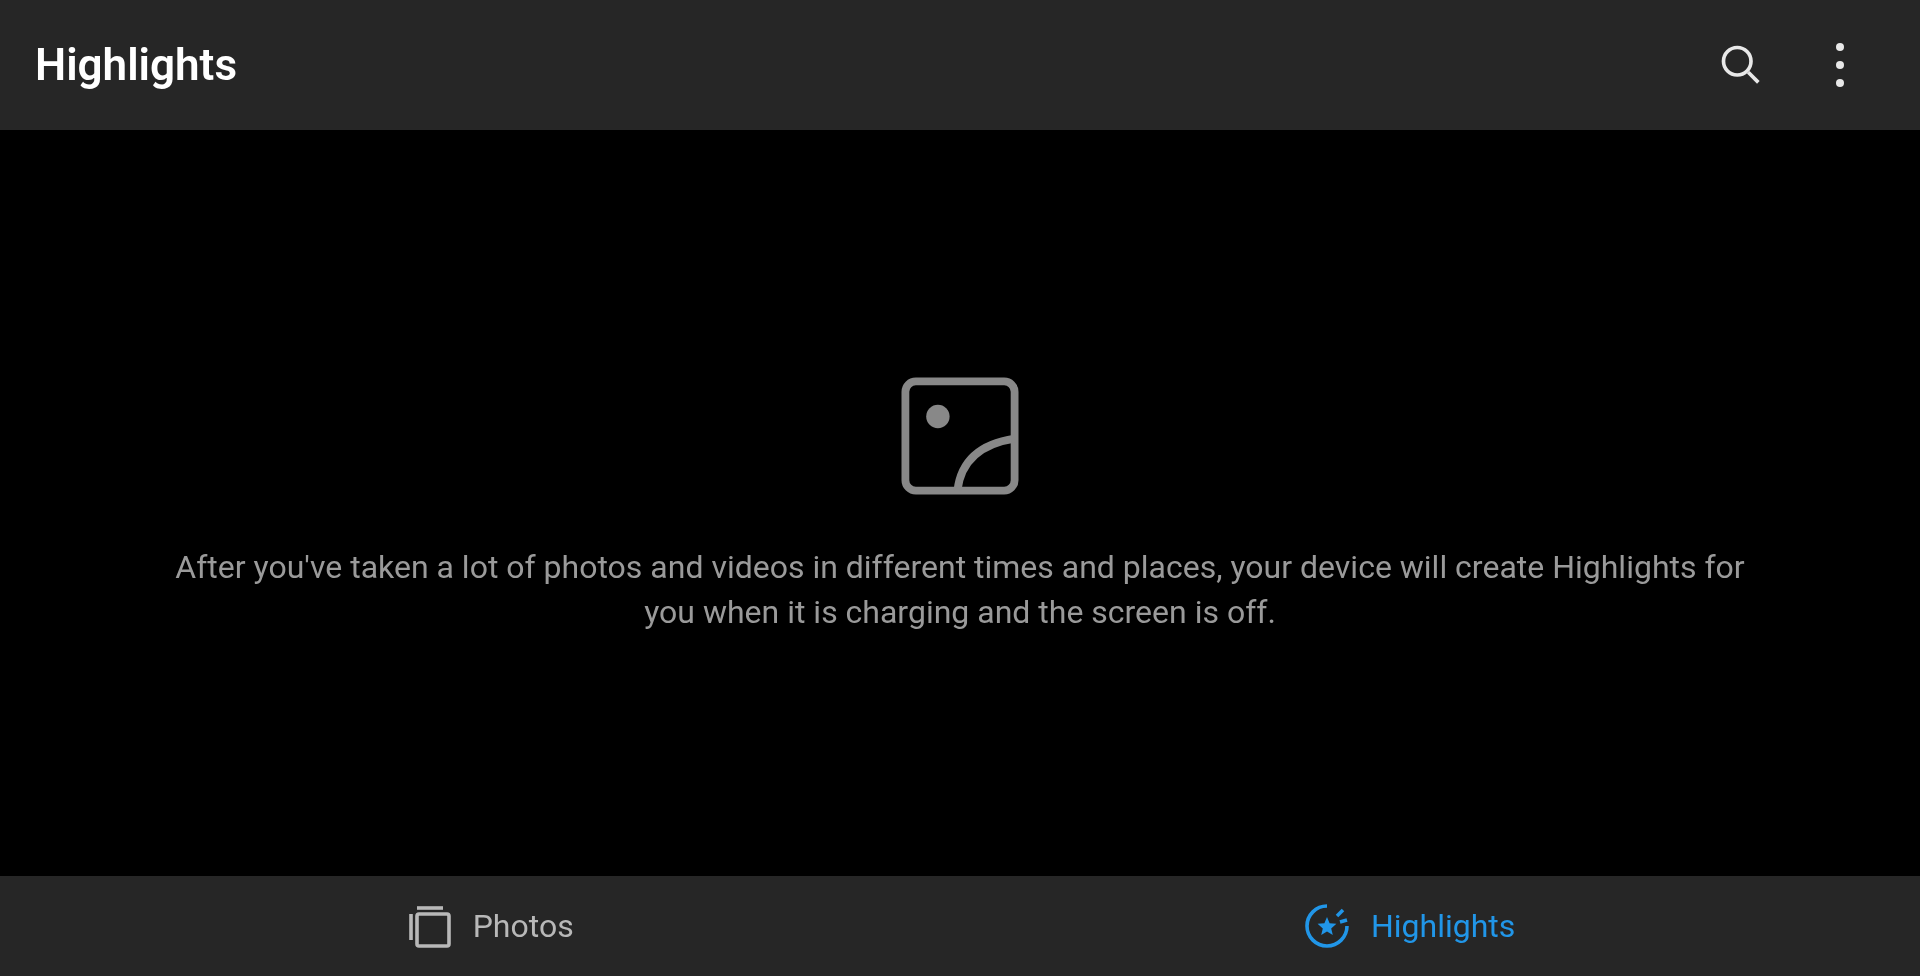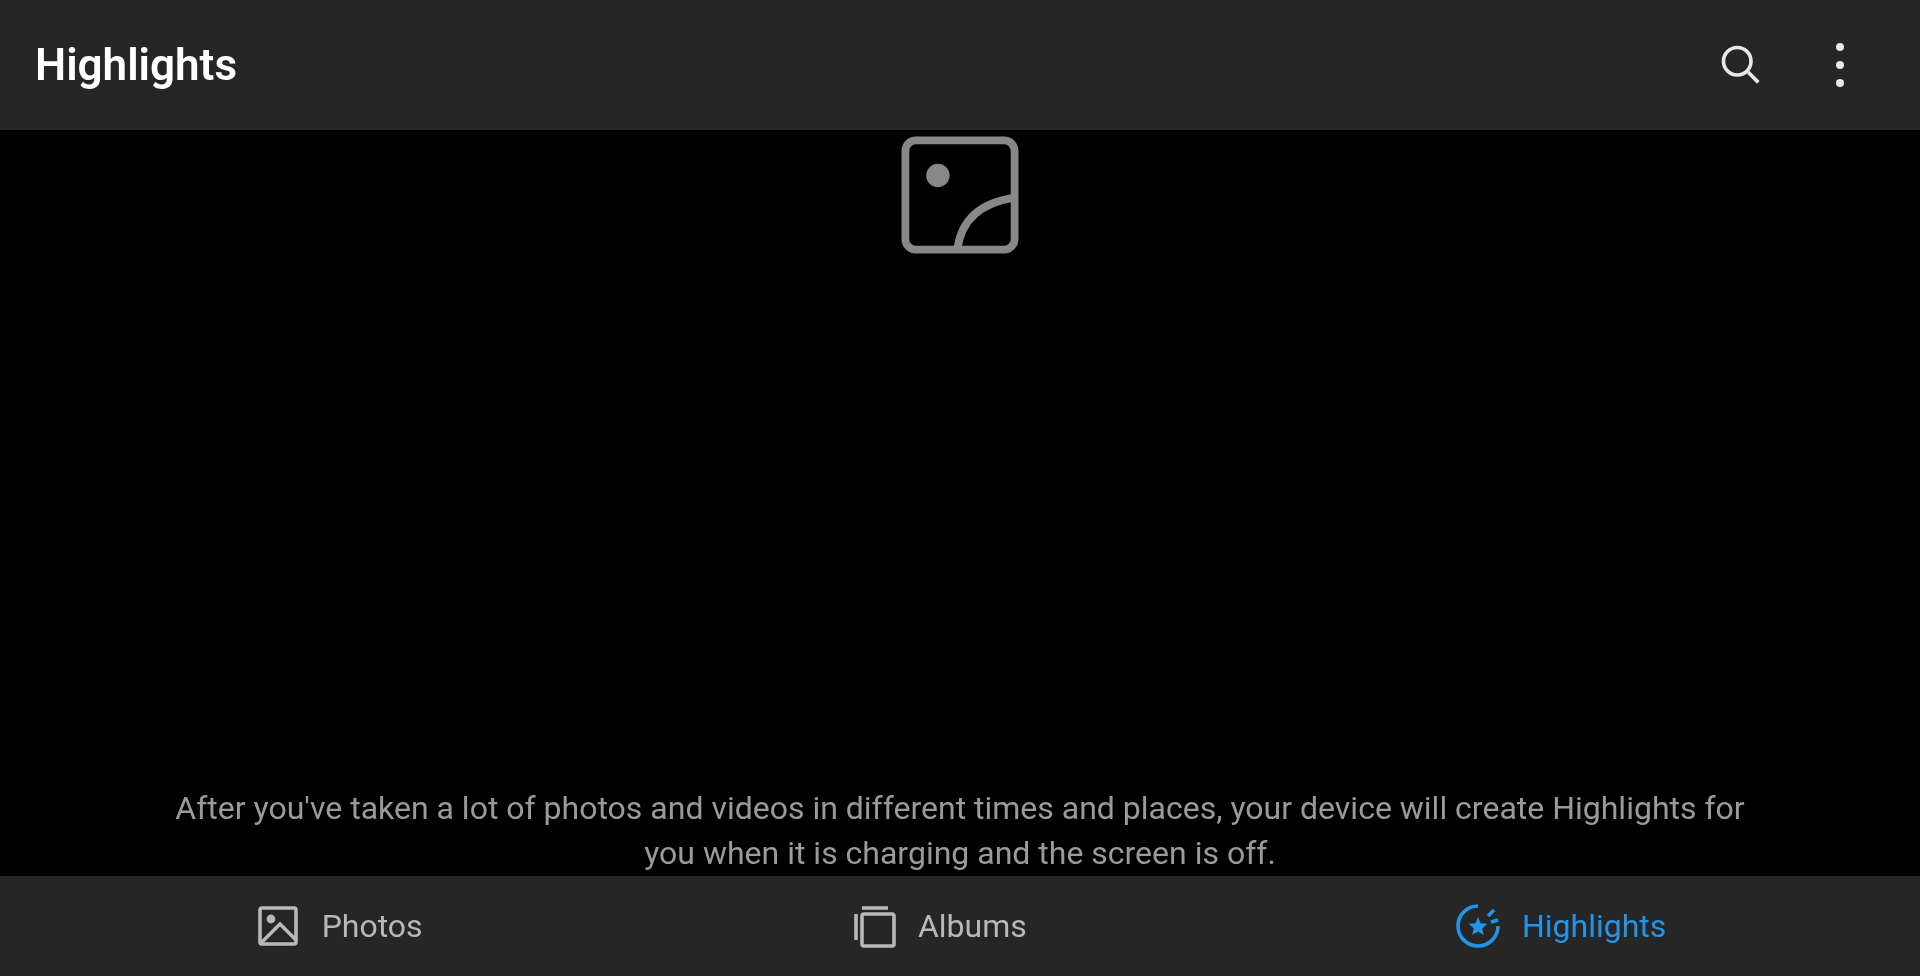--- a/index.html
+++ b/index.html
@@ -69,21 +69,21 @@
       border-radius: 50%;
       background: #e8e8e8;
     }
     
     .main-content {
       flex: 1;
       background: #000;
       display: flex;
       flex-direction: column;
       align-items: center;
-      justify-content: space-between;
+      justify-content: center;
       padding: 0 60px;
     }
     
     .empty-icon {
       margin-bottom: 40px;
     }
     
     .empty-icon svg {
       width: 130px;
       height: 130px;
@@ -161,40 +161,30 @@
     <svg viewBox="0 0 100 100" fill="none">
       <rect x="8" y="8" width="84" height="84" rx="8" stroke="#888" stroke-width="6"></rect>
       <circle cx="33" cy="35" r="9" fill="#888"></circle>
       <path d="M 48 92 Q 52 58 92 52" stroke="#888" stroke-width="6" fill="none"></path>
     </svg>
   </div>
   <p class="empty-description">After you've taken a lot of photos and videos in different times and places, your device will create Highlights for you when it is charging and the screen is off.</p>
 </div>
 
 <div class="bottom-nav">
-  <div class="nav-item">
-    <span class="nav-icon">
-      <svg viewBox="0 0 24 24" fill="none" stroke="#b8b8b8" stroke-width="1.8">
-        <rect x="3" y="3" width="18" height="18" rx="1"></rect>
-        <circle cx="8.5" cy="8.5" r="1.3" fill="#b8b8b8"></circle>
-        <path d="M 3 21 L 13 11 L 21 19"></path>
-      </svg>
-    </span>
-    <span class="nav-label">Photos</span>
-  </div>
 
   <div class="nav-item">
     <span class="nav-icon">
       <svg viewBox="0 0 24 24" fill="none" stroke="#b8b8b8" stroke-width="1.8">
         <rect x="6" y="6" width="16" height="16" rx="1"></rect>
         <path d="M 6 3 L 19 3"></path>
         <path d="M 3 6 L 3 19"></path>
       </svg>
     </span>
-    <span class="nav-label">Albums</span>
+    <span class="nav-label">Photos</span>
   </div>
 
   <div class="nav-item active">
     <span class="nav-icon">
       <svg viewBox="0 0 24 24" fill="none">
         <path d="M 12 2 A 10 10 0 1 0 22 12" stroke="#2196e8" stroke-width="1.8" fill="none"></path>
         <path d="M 20 4 L 17 7" stroke="#2196e8" stroke-width="1.8"></path>
         <path d="M 22 9 L 18.5 10" stroke="#2196e8" stroke-width="1.8"></path>
         <path d="M12 7.5 L13.3 10.6 L16.7 10.9 L14.1 13.2 L14.9 16.5 L12 14.7 L9.1 16.5 L9.9 13.2 L7.3 10.9 L10.7 10.6 Z" fill="#2196e8"></path>
       </svg>

